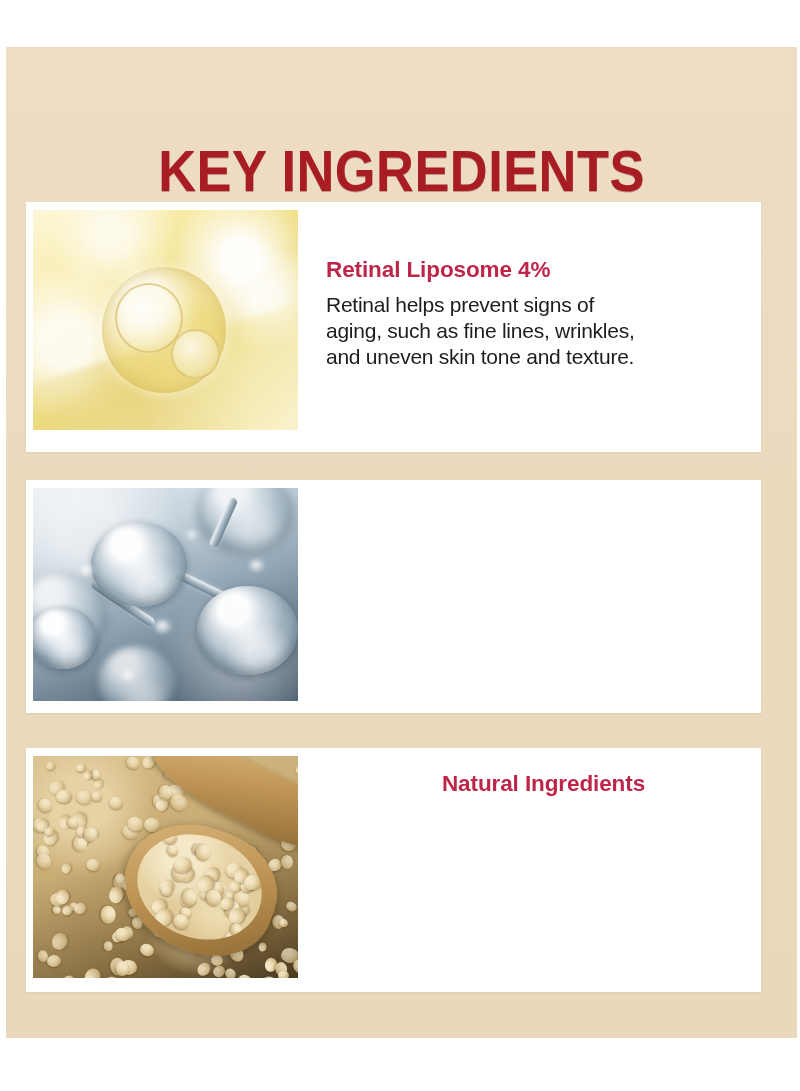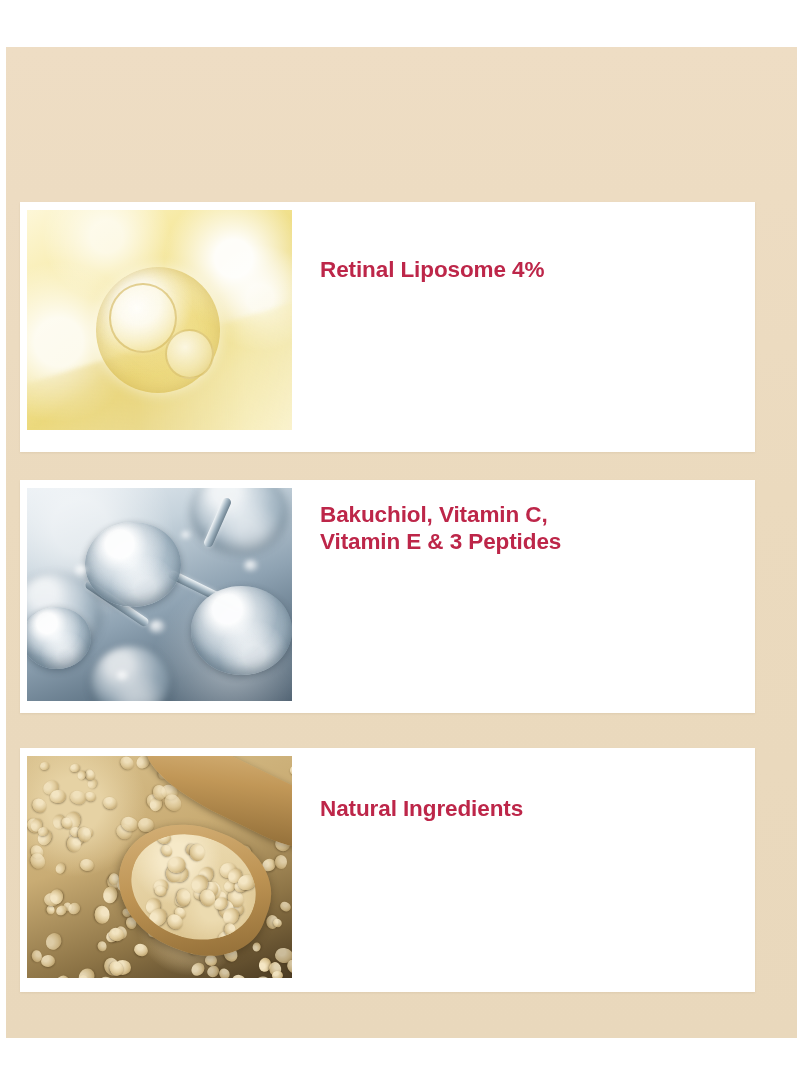--- a/index.html
+++ b/index.html
@@ -43,21 +43,21 @@
     letter-spacing: 0.5px;
     line-height: 1;
     transform: scaleX(0.92);
     transform-origin: center;
     text-shadow: 0 1px 0 rgba(120,20,25,0.35);
   }
 
   
   .card {
     position: absolute;
-    left: 14px;
+    left: 20px;
     width: 735px;
     background: #ffffff;
     box-shadow: 0 1px 2px rgba(120,90,50,0.10);
     display: flex;
     align-items: flex-start;
   }
   #card-0 { top: 155px; height: 250px; }
   #card-1 { top: 433px; height: 233px; }
   #card-2 { top: 701px; height: 244px; }
 
@@ -73,21 +73,21 @@
   #card-1 .card-thumb { height: 213px; }
   #card-2 .card-thumb { height: 222px; }
 
   .card-body {
     flex: 1 1 auto;
     padding-left: 28px;
     padding-right: 0;
   }
   #card-0 .card-body { padding-top: 55px; }
   #card-1 .card-body { padding-top: 22px; }
-  #card-2 .card-body { padding-top: 48px; }
+  #card-2 .card-body { padding-top: 23px; text-align: center; }
 
   .card-heading {
     margin: 0 0 8px 0;
     color: #bd2649;
     font-size: 22.5px;
     font-weight: 700;
     line-height: 1.18;
     letter-spacing: -0.1px;
     white-space: pre-line;
   }
@@ -241,32 +241,38 @@
                 radial-gradient(circle at 70% 62%, #ecdbb0 0 12%, rgba(236,219,176,0) 38%),
                 linear-gradient(150deg, #efdfb6, #d9c08a);
     overflow: hidden;
   }
 </style>
 </head>
 <body>
 
 <div class="page">
 
+  <div class="title-wrap">
+    <h1 class="title">KEY INGREDIENTS</h1>
+  </div>
 
   <div class="card" id="card-0">
     <div class="card-thumb">
       <div class="art-oil">
         <div class="streak"></div>
         <div class="bubble-main"></div>
         <div class="bubble-inner"></div>
         <div class="bubble-small"></div>
       </div>
     </div>
     <div class="card-body">
       <h2 class="card-heading">Retinal Liposome 4%</h2>
+      <p class="card-text">Retinal helps prevent signs of
+aging, such as fine lines, wrinkles,
+and uneven skin tone and texture.</p>
     </div>
   </div>
 
   <div class="card" id="card-1">
     <div class="card-thumb">
       <div class="art-mol">
         <div class="atom blur" style="left:-6%;top:40%;width:34%;height:38%;"></div>
         <div class="atom blur" style="left:62%;top:-8%;width:36%;height:38%;"></div>
         <div class="atom blur" style="left:24%;top:74%;width:30%;height:34%;"></div>
         <div class="bond" style="left:20%;top:52%;width:28%;transform:rotate(34deg);"></div>
@@ -276,22 +282,20 @@
         <div class="atom" style="left:62%;top:46%;width:38%;height:42%;"></div>
         <div class="atom" style="left:-2%;top:56%;width:26%;height:29%;"></div>
         <div class="dot" style="left:46%;top:62%;width:6%;height:6%;"></div>
         <div class="dot" style="left:18%;top:36%;width:5%;height:5%;"></div>
         <div class="dot" style="left:58%;top:20%;width:4%;height:4%;"></div>
         <div class="dot" style="left:82%;top:34%;width:5%;height:5%;"></div>
         <div class="dot" style="left:34%;top:86%;width:4%;height:4%;"></div>
       </div>
     </div>
     <div class="card-body">
-      <h2 class="card-heading">Bakuchiol, Vitamin C,
-Vitamin E &amp; 3 Peptides</h2>
     </div>
   </div>
 
   <div class="card" id="card-2">
     <div class="card-thumb">
       <div class="art-bean">
         <div id="bean-field">
             <div class="bean" style="width: 14.3735px; height: 12.3612px; left: 29.9265%; top: 54.2292%; transform: rotate(87.6765deg); opacity: 0.91;"></div>
             <div class="bean" style="width: 13.7628px; height: 11.836px; left: 86.9894%; top: 91.5327%; transform: rotate(-76.5793deg); opacity: 1;"></div>
             <div class="bean" style="width: 10.8867px; height: 9.36257px; left: 19.3355%; top: 99.276%; transform: rotate(-79.3739deg); opacity: 0.83;"></div>

